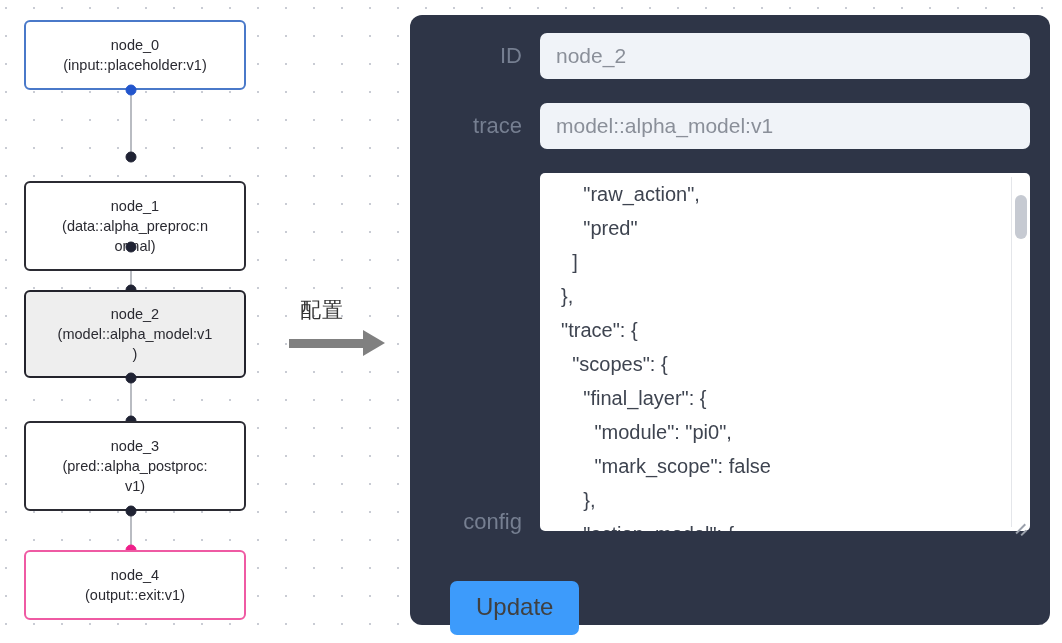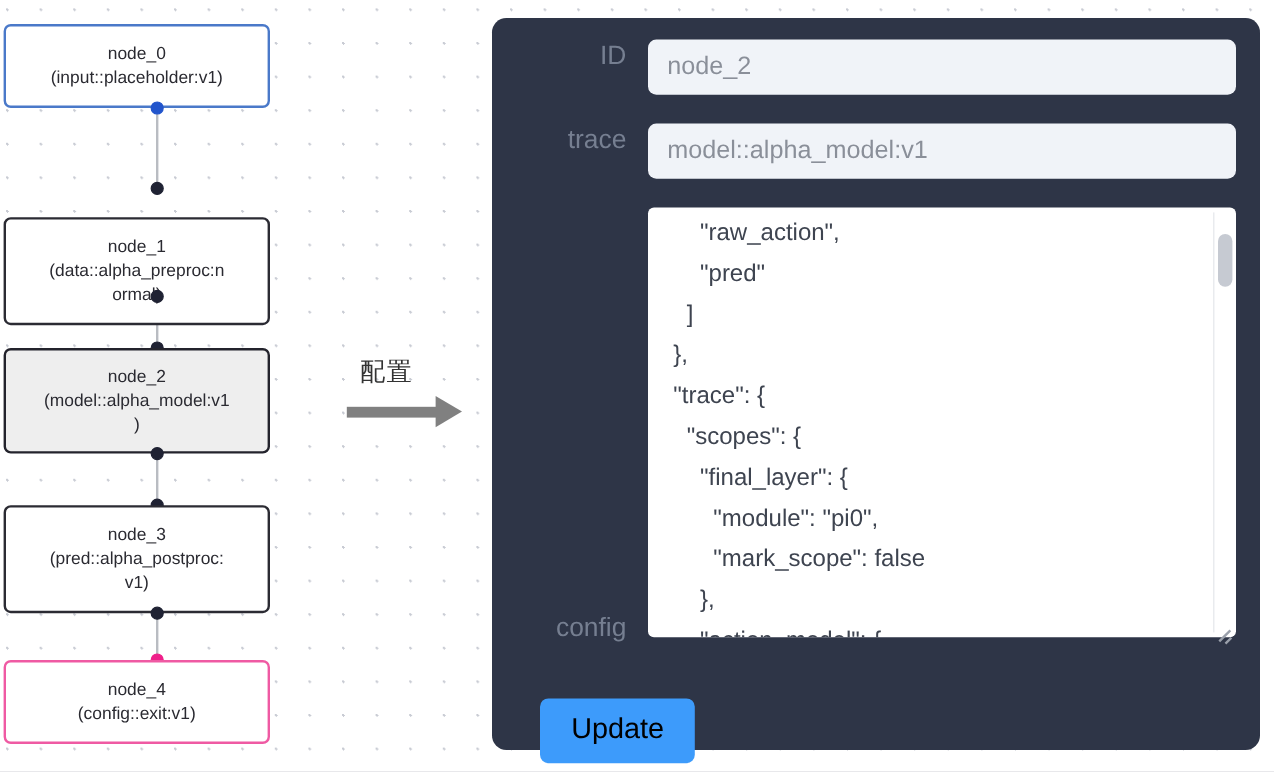--- a/index.html
+++ b/index.html
@@ -43,21 +43,21 @@
     left: 131px;
     transform: translate(-50%, -50%);
     background: #1f2233;
     border: 1px solid #1f2233;
   }
   .port.blue { background: #2255cc; border-color: #2255cc; }
   .port.pink { background: #ef1f8a; border-color: #ef1f8a; }
 
   .node {
     position: absolute;
-    left: 3px;
+    left: 24px;
     width: 222px;
     border: 2px solid #2b2b33;
     border-radius: 6px;
     background: #ffffff;
     color: #2a2a31;
     font-size: 14.5px;
     line-height: 20px;
     text-align: center;
     display: flex;
     align-items: center;
@@ -103,20 +103,21 @@
     position: absolute;
     left: 410px; top: 15px;
     width: 640px; height: 610px;
     background: #2e3547;
     border-radius: 12px;
     padding: 18px 20px 0 20px;
   }
 
   .field-row {
     display: flex;
+    align-items: center;
     margin-bottom: 24px;
   }
   .field-label {
     width: 110px;
     flex: 0 0 110px;
     text-align: right;
     padding-right: 18px;
     color: #767f91;
     font-size: 22px;
     line-height: 26px;
@@ -185,21 +186,21 @@
     transform: rotate(-45deg);
   }
   .resize-grip:before { width: 13px; right: 1px; bottom: 4px; }
   .resize-grip:after  { width: 7px;  right: 1px; bottom: 0px; }
 
   .update-btn {
     margin-top: 22px;
     margin-left: 20px;
     display: inline-block;
     background: #3d9bfb;
-    color: #000000;
+    color: #404040;
     border: none;
     border-radius: 7px;
     font-size: 24px;
     font-family: "Liberation Sans", sans-serif;
     padding: 12px 26px 14px 26px;
     cursor: pointer;
   }
 </style>
 </head>
 <body>
@@ -239,21 +240,21 @@
     <div class="node" style="top:421px;height:90px;">
       <span class="nlabel">node_3
 (pred::alpha_postproc:
 v1)</span>
     </div>
     <div class="port" style="top:511px;"></div>
 
     <div class="port pink" style="top:550px;"></div>
     <div class="node pink" style="top:550px;height:70px;">
       <span class="nlabel">node_4
-(config::exit:v1)</span>
+(output::exit:v1)</span>
     </div>
   </div>
 
   <div id="mid">
     <div class="mid-text">配置</div>
     <div class="arrow-shaft"></div>
     <div class="arrow-head"></div>
   </div>
 
   <div id="panel">

